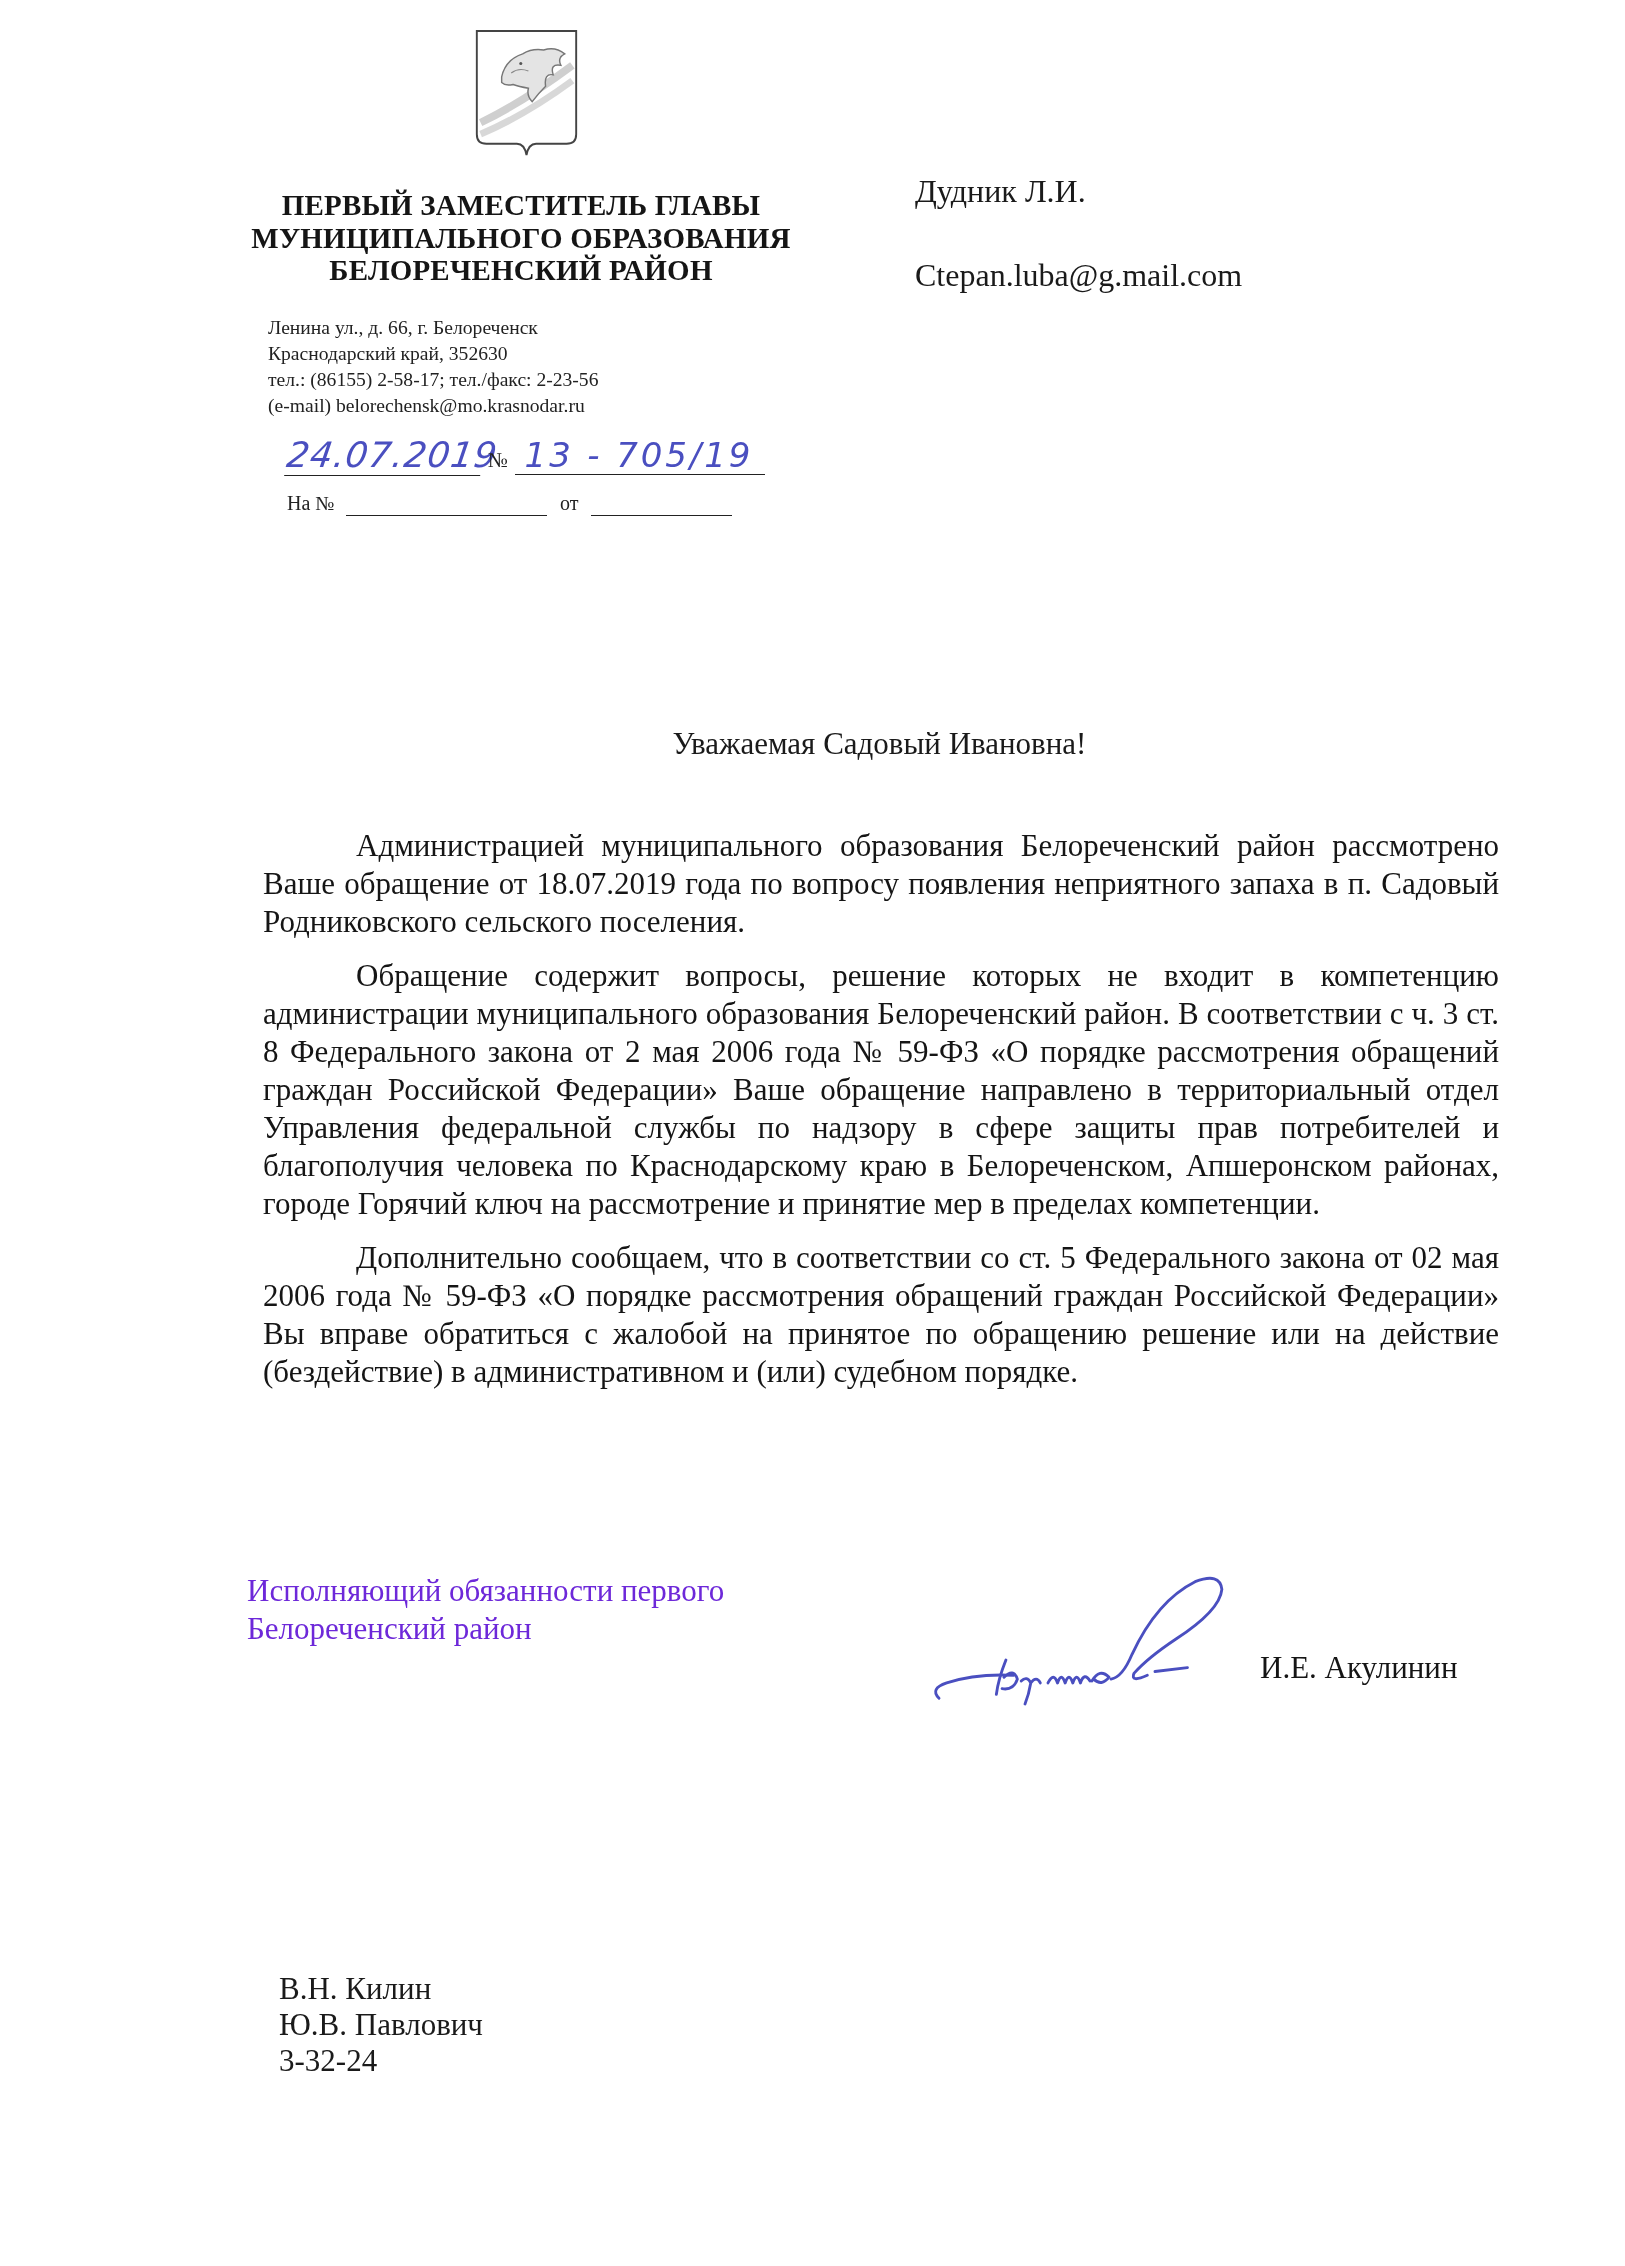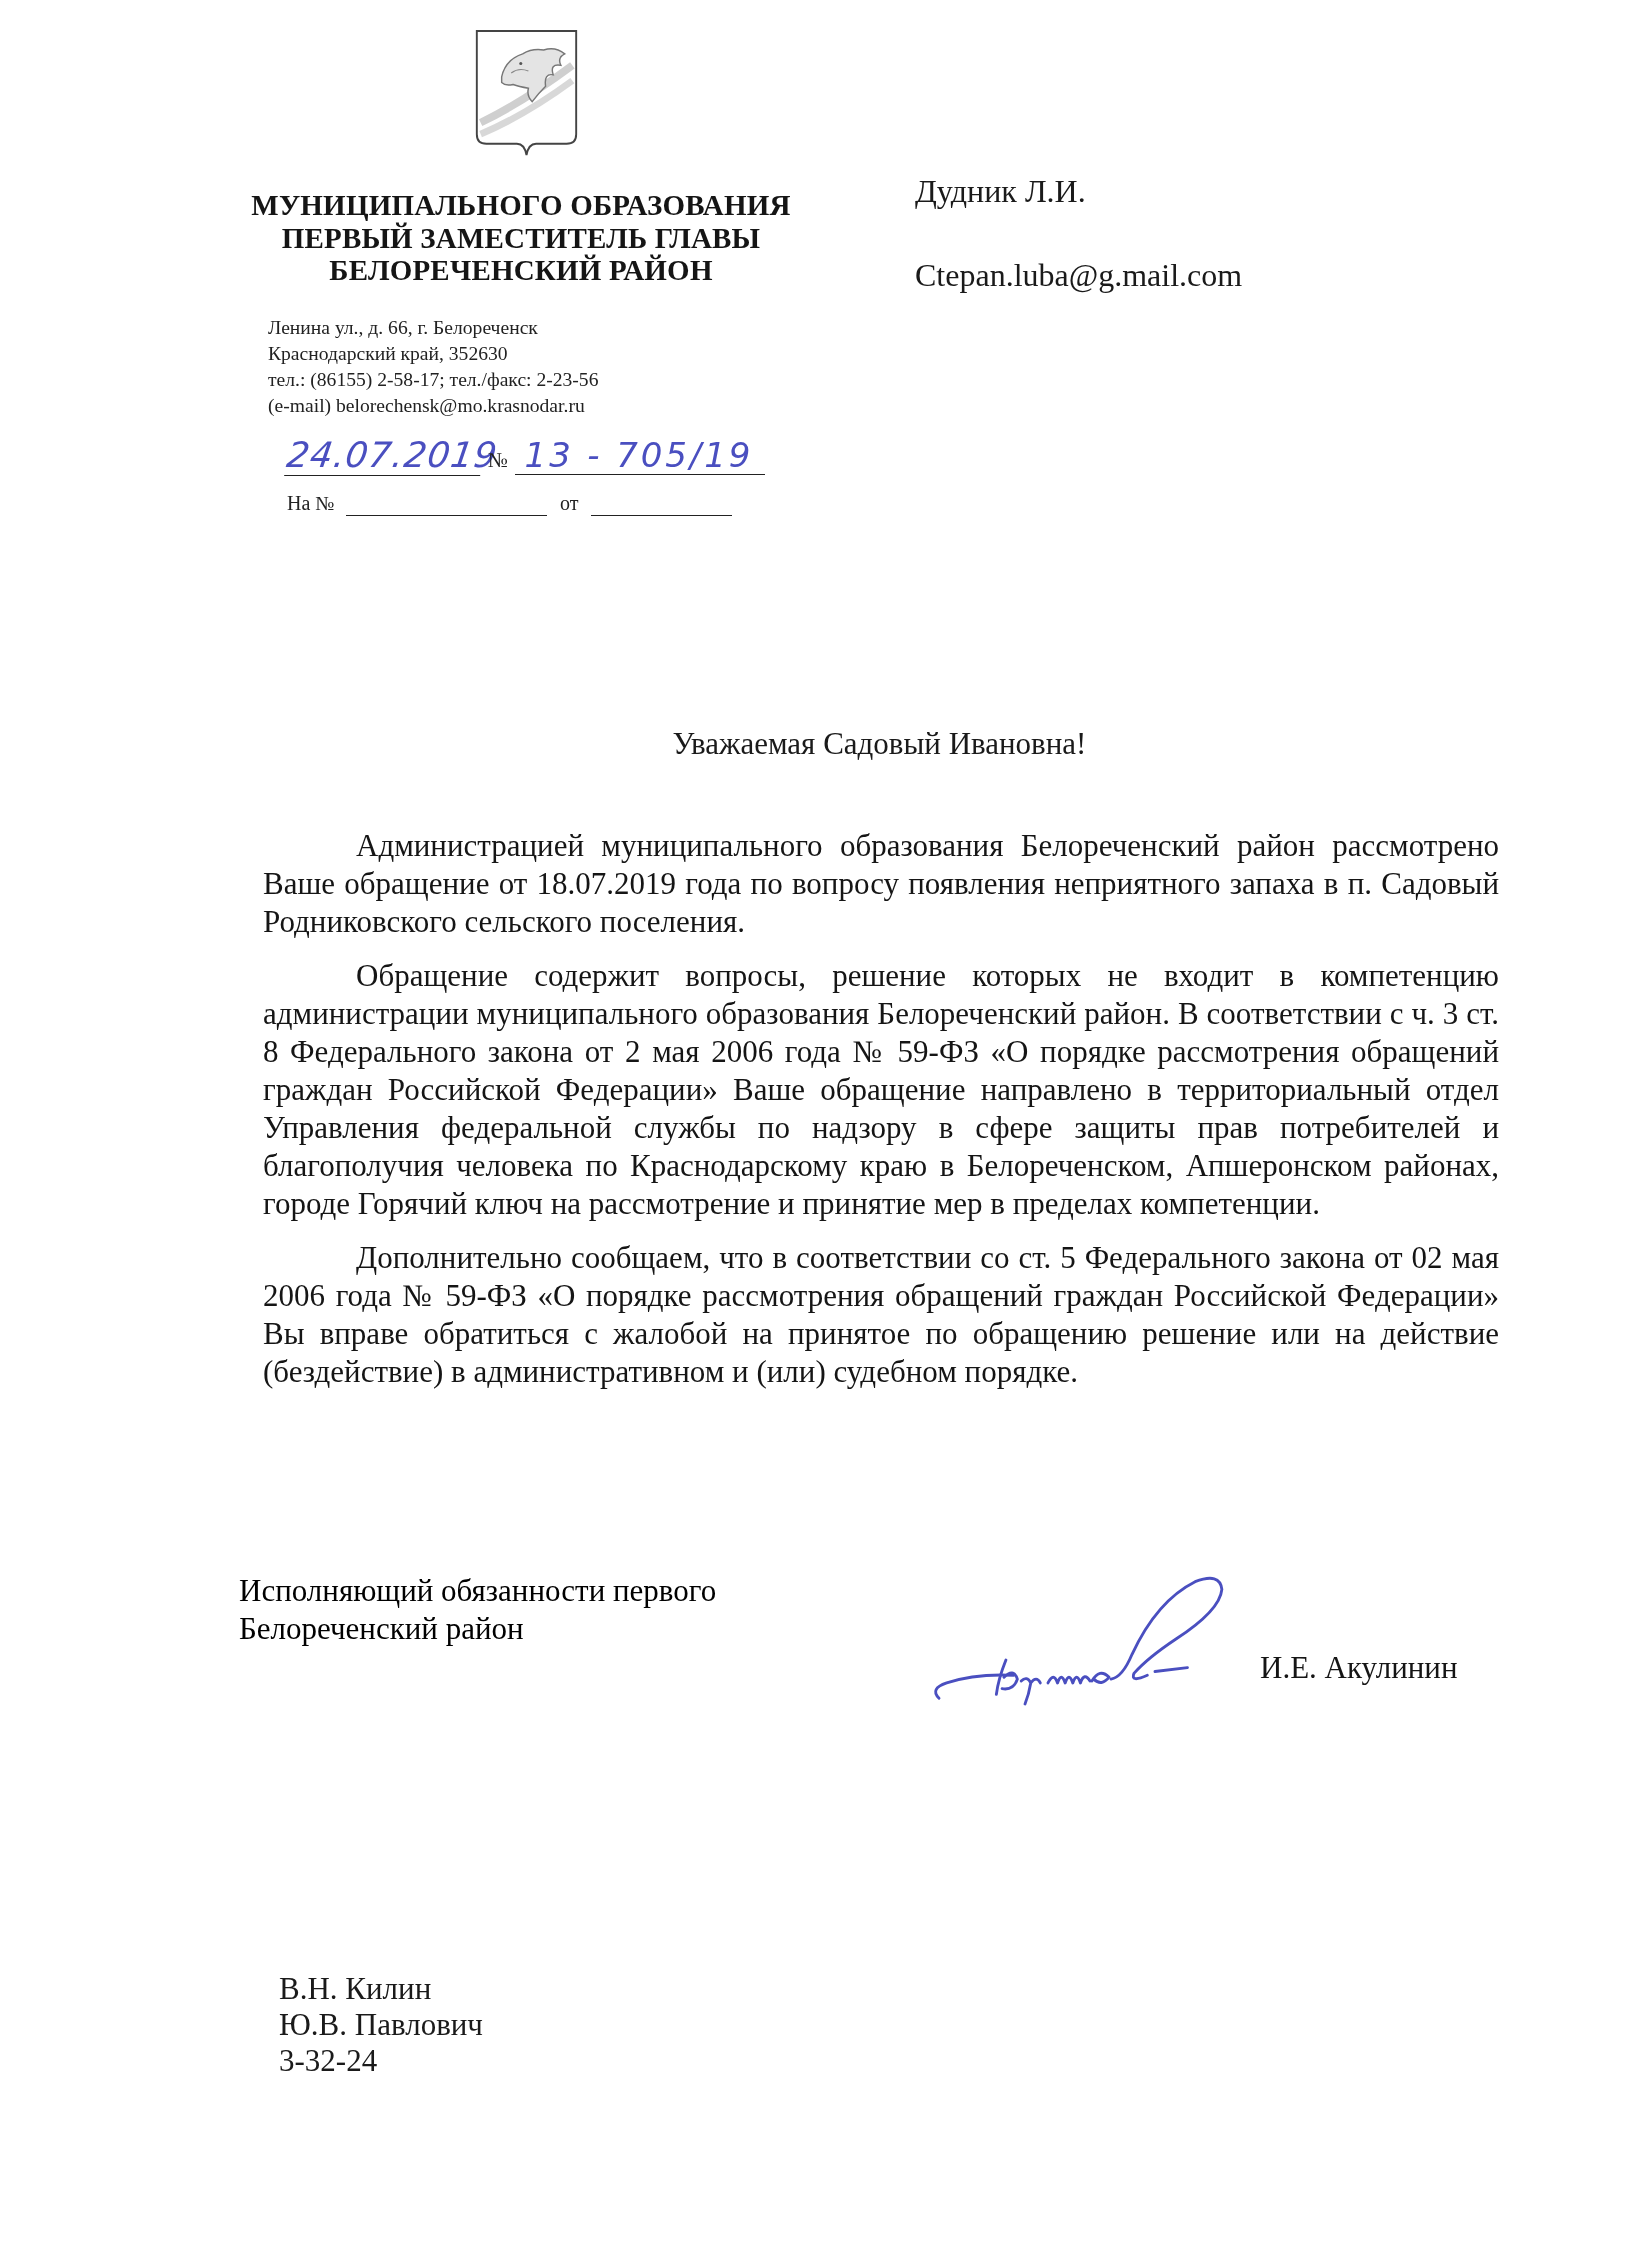--- a/index.html
+++ b/index.html
@@ -39,21 +39,21 @@
 
   
   .greeting { left: 239px; width: 1281px; top: 726px; text-align: center; font-size: 31px; color: #1a1a1a; }
 
   
   .body-text { left: 247px; width: 1268px; top: 811px; font-size: 31px; line-height: 38px;
                text-align: justify; color: #151515; }
   .body-text p { margin: 16px; text-indent: 93px; }
 
   
-  .sig-left { left: 239px; top: 1572px; font-size: 31px; line-height: 38px; color: #000000; }
+  .sig-left { left: 247px; top: 1572px; font-size: 31px; line-height: 38px; color: #6d28d9; }
   .sig-name { left: 1260px; top: 1650px; font-size: 31px; color: #151515; }
   #signature { left: 918px; top: 1572px; width: 344px; height: 134px; }
 
   
   .footer { left: 247px; top: 1971px; font-size: 31px; line-height: 36px; color: #1a1a1a;
             font-family: "Liberation Sans", "DejaVu Sans", sans-serif; margin-left: 32px; }
   .footer div { font-family: "Liberation Serif", serif; }
 </style>
 </head>
 <body>
@@ -63,22 +63,22 @@
     <path d="M4 4 H108 V112 Q108 122 98 122 H66 Q58 122 56 134 Q54 122 46 122 H14 Q4 122 4 112 Z" fill="#ffffff" stroke="#444" stroke-width="2"></path>
     <path d="M8 100 Q50 80 104 40" stroke="#bbb" stroke-width="8" fill="none" opacity="0.7"></path>
     <path d="M8 112 Q55 92 104 56" stroke="#c8c8c8" stroke-width="7" fill="none" opacity="0.7"></path>
     <path d="M30 52 Q34 34 52 28 Q62 22 74 24 Q86 20 96 28 Q88 32 92 40 Q80 38 84 50 Q74 48 76 62 Q68 70 62 78 Q56 72 58 64 Q48 62 42 60 Q34 62 30 58 Z" fill="#e4e4e4" stroke="#777" stroke-width="1.5"></path>
     <path d="M40 48 Q48 42 58 46" stroke="#888" stroke-width="1.2" fill="none"></path>
     <circle cx="50" cy="38" r="1.6" fill="#555"></circle>
   </svg>
 </div>
 
 <div class="abs hdr-title">
+  <div>ПЕРВЫЙ ЗАМЕСТИТЕЛЬ ГЛАВЫ</div>
   <div>МУНИЦИПАЛЬНОГО ОБРАЗОВАНИЯ</div>
-  <div>ПЕРВЫЙ ЗАМЕСТИТЕЛЬ ГЛАВЫ</div>
   <div>БЕЛОРЕЧЕНСКИЙ РАЙОН</div>
 </div>
 
 <div class="abs hdr-addr">
   <div>Ленина ул., д. 66, г. Белореченск</div>
   <div>Краснодарский край, 352630</div>
   <div>тел.: (86155) 2-58-17; тел./факс: 2-23-56</div>
   <div>(e-mail) belorechensk@mo.krasnodar.ru</div>
 </div>
 

